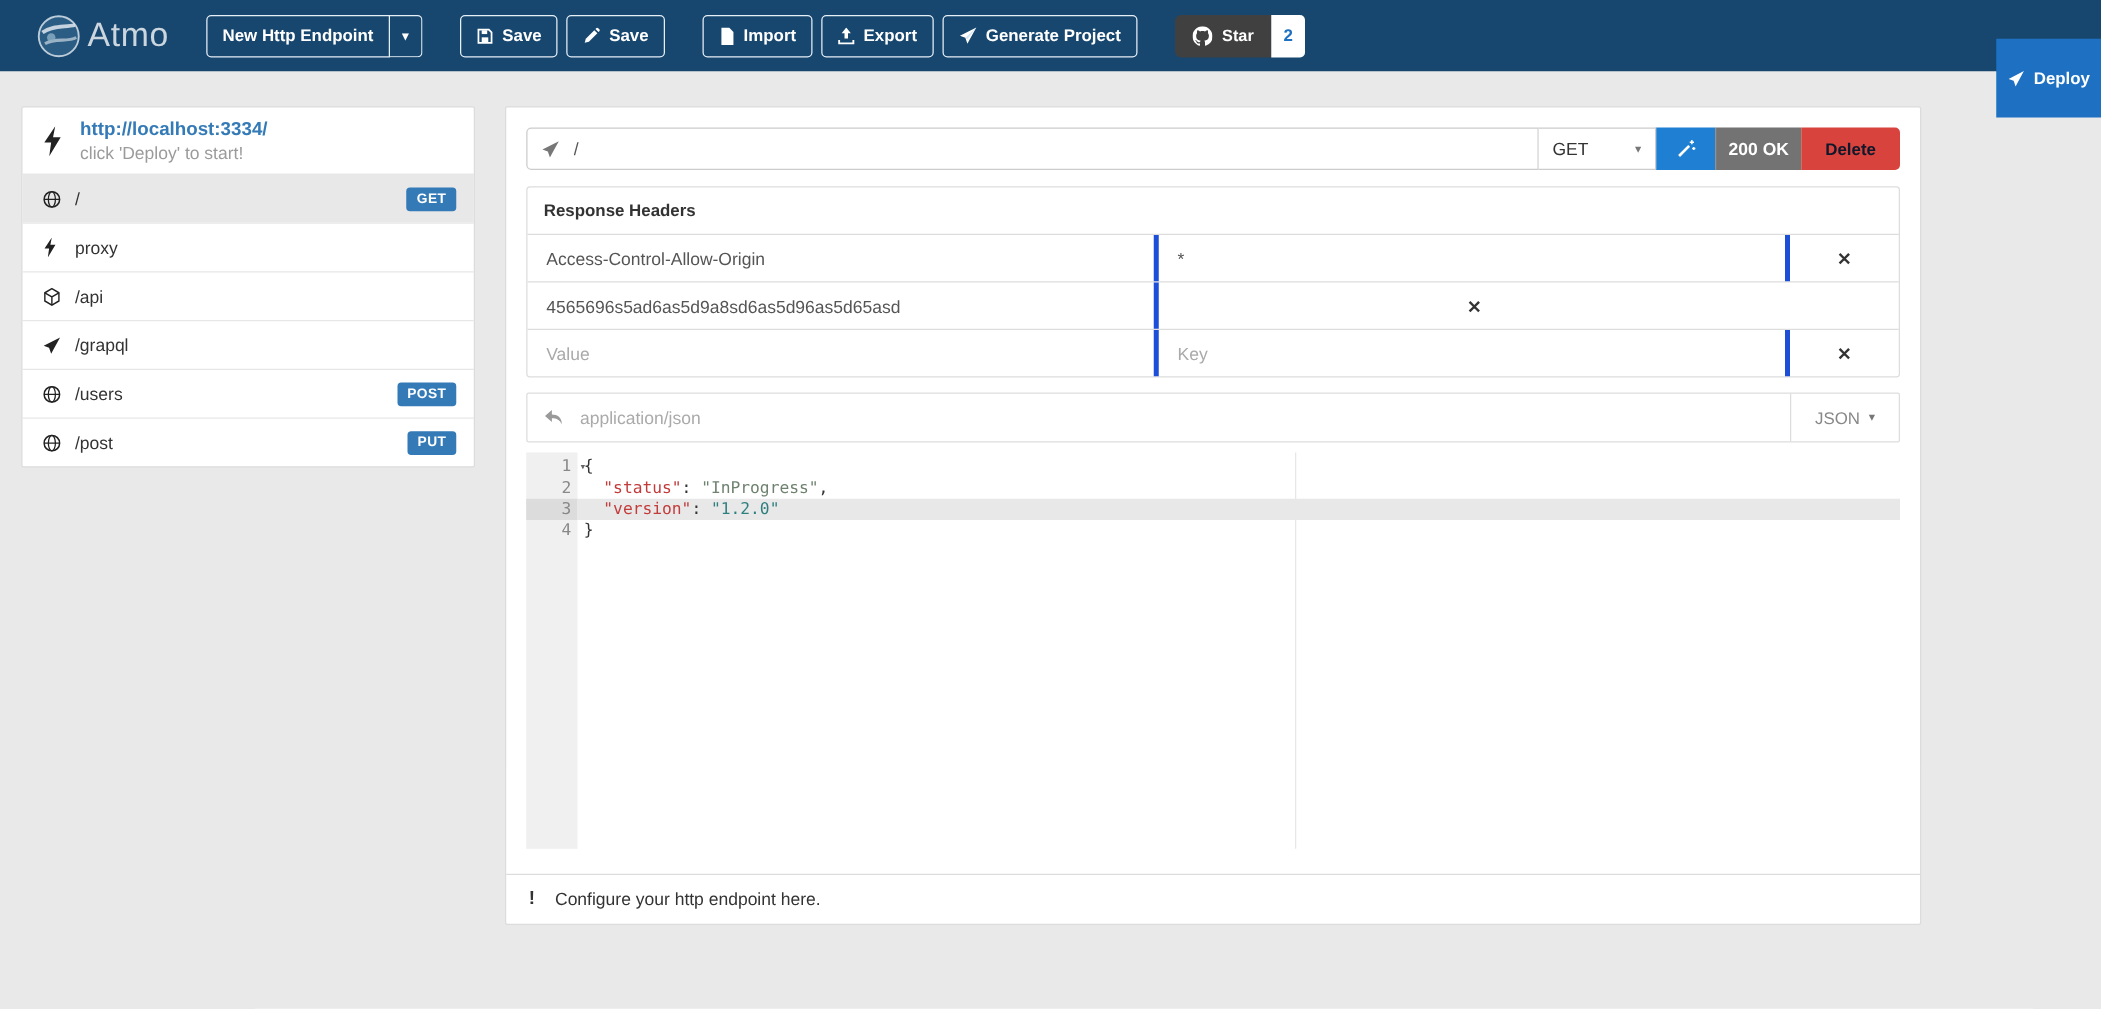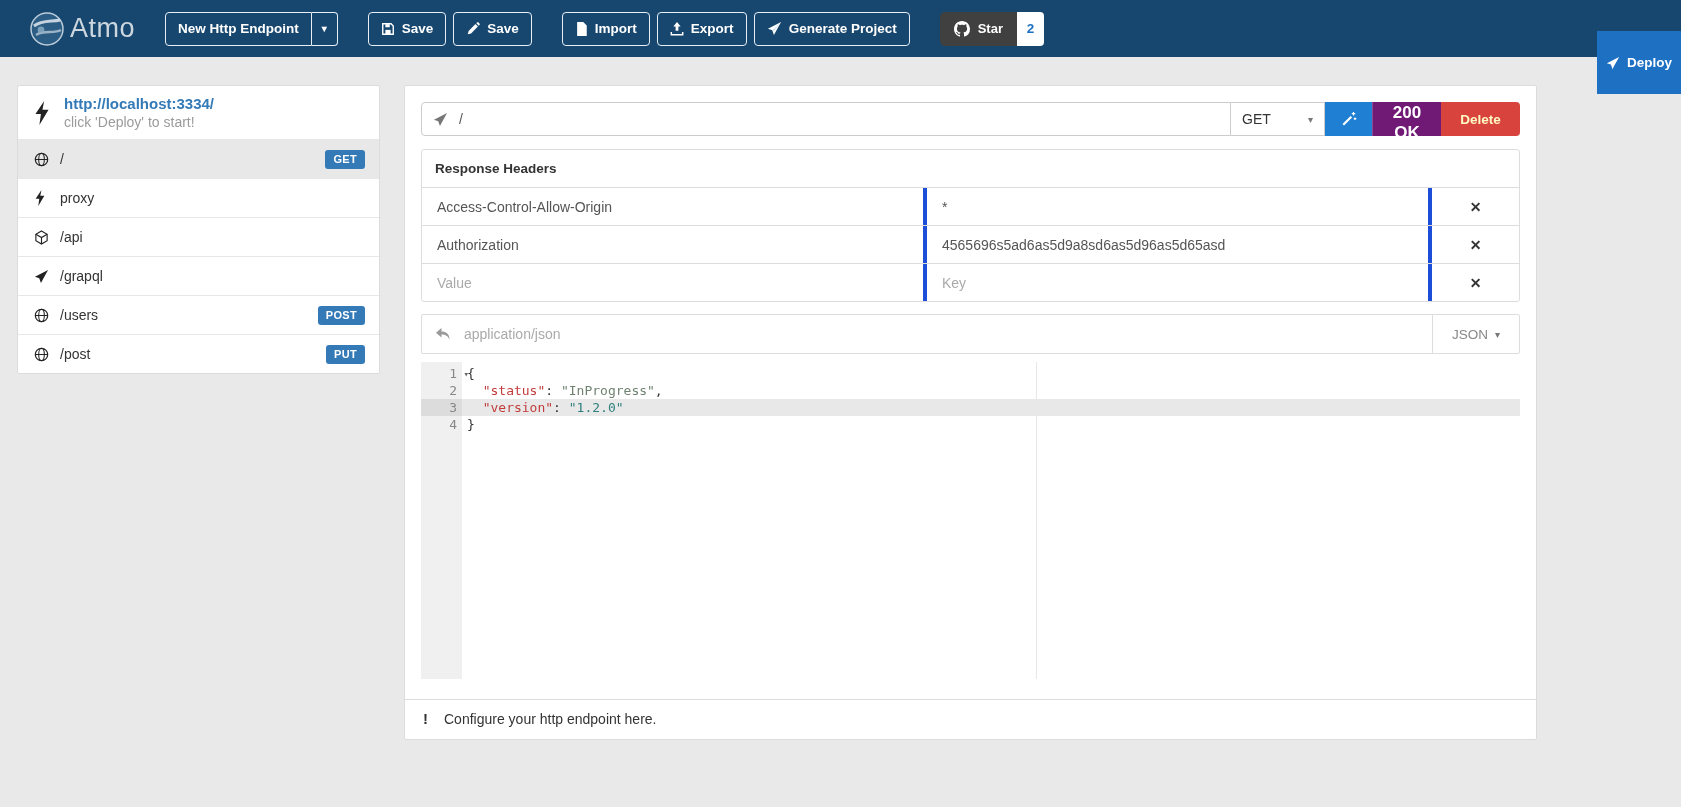--- a/index.html
+++ b/index.html
@@ -74,26 +74,26 @@
     width:94px; border:1px solid #ccc; border-left:none; display:flex; align-items:center;
     justify-content:space-between; padding:0 11px; font-size:14px; color:#333;
     cursor:pointer; background:#fff;
   }
   .sel-caret { color:#777; font-size:10px; }
   .wand-btn {
     width:47px; background:#1f80d3; border:none; cursor:pointer;
     display:flex; align-items:center; justify-content:center;
   }
   .status-btn {
-    width:69px; background:#701a75; border:none; border-left:1px solid rgba(255,255,255,.22);
-    color:#fff; font-family:inherit; font-weight:bold; font-size:17px; cursor:pointer;
+    width:69px; background:#737373; border:none; border-left:1px solid rgba(255,255,255,.22);
+    color:#fff; font-family:inherit; font-weight:bold; font-size:14px; cursor:pointer;
   }
   .delete-btn {
     width:79px; background:#d9433e; border:none; border-radius:0 4px 4px 0;
-    color:#fef9c3; font-family:inherit; font-weight:bold; font-size:13.5px; cursor:pointer;
+    color:#0f172a; font-family:inherit; font-weight:bold; font-size:13.5px; cursor:pointer;
   }
   .headers-box { margin:13px 16px 0; border:1px solid #ddd; border-radius:3px; }
   .hb-title { padding:11px 13px; font-weight:bold; font-size:13.5px; color:#333; }
   .hb-row { display:grid; grid-template-columns:1fr 1fr 87px; border-top:1px solid #ddd; height:38px; }
   .hb-cell { border-right:4px solid #1d4ed8; display:flex; align-items:center; padding:0 13px; }
   .cell-input { border:none; outline:none; width:100%; font-size:14px; color:#555; font-family:inherit; background:transparent; }
   .cell-input::placeholder { color:#aaa; }
   .x-cell { display:flex; align-items:center; justify-content:center; }
   .x-btn { background:none; border:none; font-size:14px; font-weight:bold; color:#333; cursor:pointer; font-family:inherit; }
   .ct-row { margin:12px 16px 0; border:1px solid #ddd; border-radius:2px; height:40px; display:flex; background:#fff; }
@@ -346,23 +346,20 @@
         <div class="hb-cell">
           <input class="cell-input" value="*" style="">
         </div>
         <div class="x-cell">
           <button class="x-btn">✕</button>
         </div>
       </div>
 
       <div class="hb-row">
         <div class="hb-cell">
-          <input class="cell-input" value="Authorization" style="">
-        </div>
-        <div class="hb-cell">
           <input class="cell-input" value="4565696s5ad6as5d9a8sd6as5d96as5d65asd" style="">
         </div>
         <div class="x-cell">
           <button class="x-btn">✕</button>
         </div>
       </div>
 
       <div class="hb-row">
         <div class="hb-cell">
           <input class="cell-input" placeholder="Value" style="">

